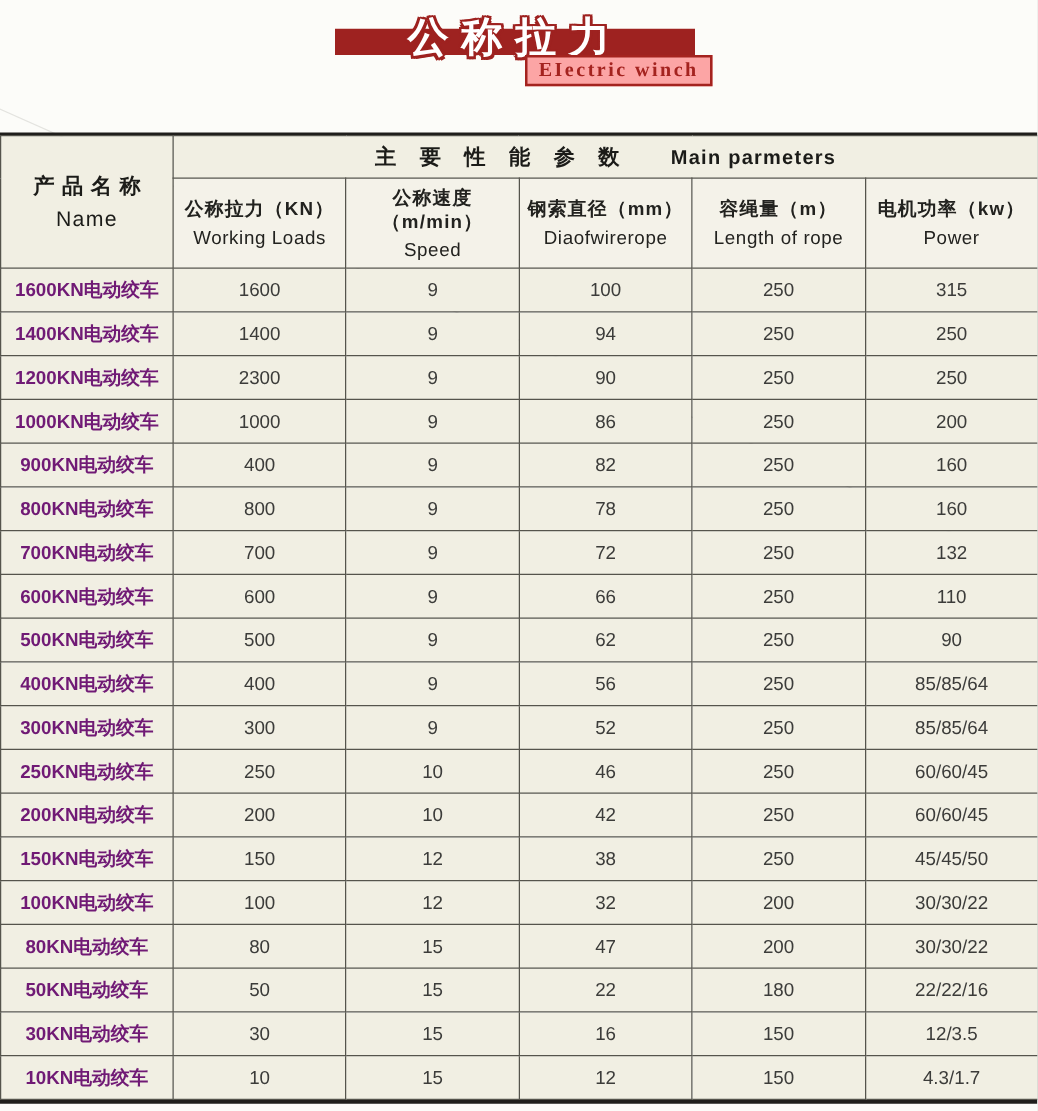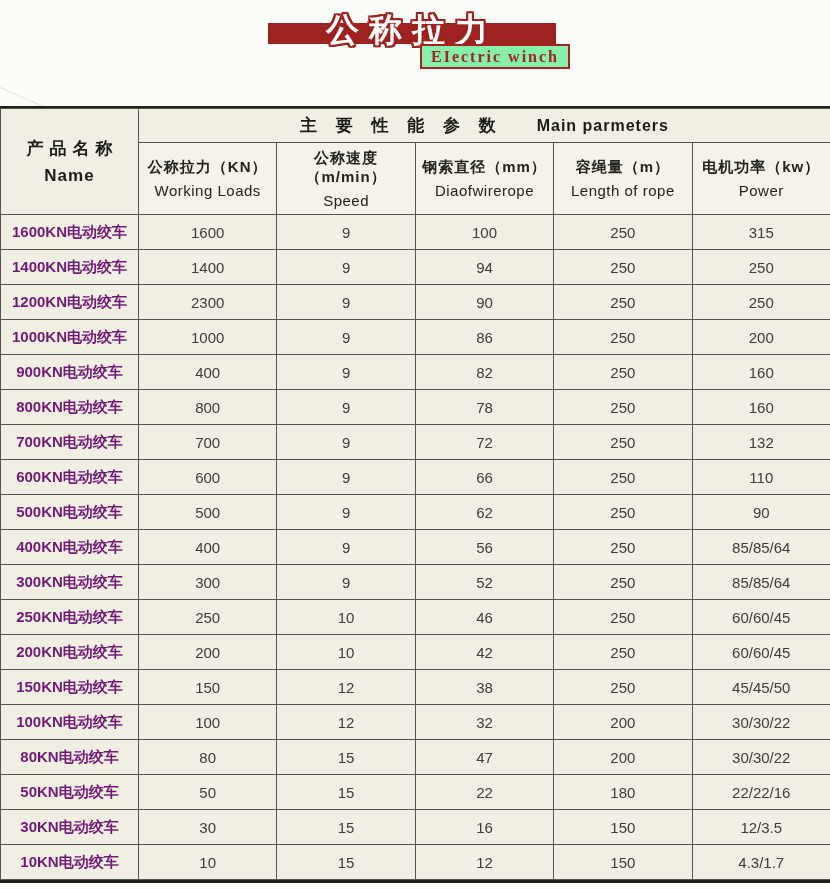--- a/index.html
+++ b/index.html
@@ -36,21 +36,21 @@
       0 -2px 0 #9e2220, 0 2px 0 #9e2220,
       -2px -2px 0 #9e2220, 2px -2px 0 #9e2220,
       -2px 2px 0 #9e2220, 2px 2px 0 #9e2220;
     line-height: 1;
     white-space: nowrap;
   }
   .banner-box {
     position: absolute;
     left: 420px; top: 44px;
     width: 150px; height: 25px;
-    background: #86efac;
+    background: #fca5a5;
     border: 2px solid #a4231f;
     display: flex; align-items: center; justify-content: center;
   }
   .banner-en {
     font-family: "Liberation Serif", "DejaVu Serif", serif;
     font-weight: bold;
     font-size: 16px;
     letter-spacing: 2px;
     color: #a4231f;
     white-space: nowrap;
@@ -78,21 +78,21 @@
   }
   col.c-name { width: 138px; }
   col.c-val  { width: 138.4px; }
 
   th.name-head {
     font-size: 17px;
     color: #171714;
     background: #f2f0e5;
   }
   th.name-head .cn { font-weight: bold; letter-spacing: 6px; text-indent: 6px; }
-  th.name-head .en { font-weight: bold; font-size: 17px; margin-top: 6px; letter-spacing: 1px; }
+  th.name-head .en { font-weight: normal; font-size: 17px; margin-top: 6px; letter-spacing: 1px; }
 
   tr.group-row th {
     height: 34px;
     font-size: 17px;
     color: #1b1b18;
     font-weight: normal;
   }
   .group-cn { font-weight: bold; letter-spacing: 7px; }
   .group-en { font-weight: bold; letter-spacing: 1px; margin-left: 10px; font-size: 16px; padding-left: 24px; }
 

